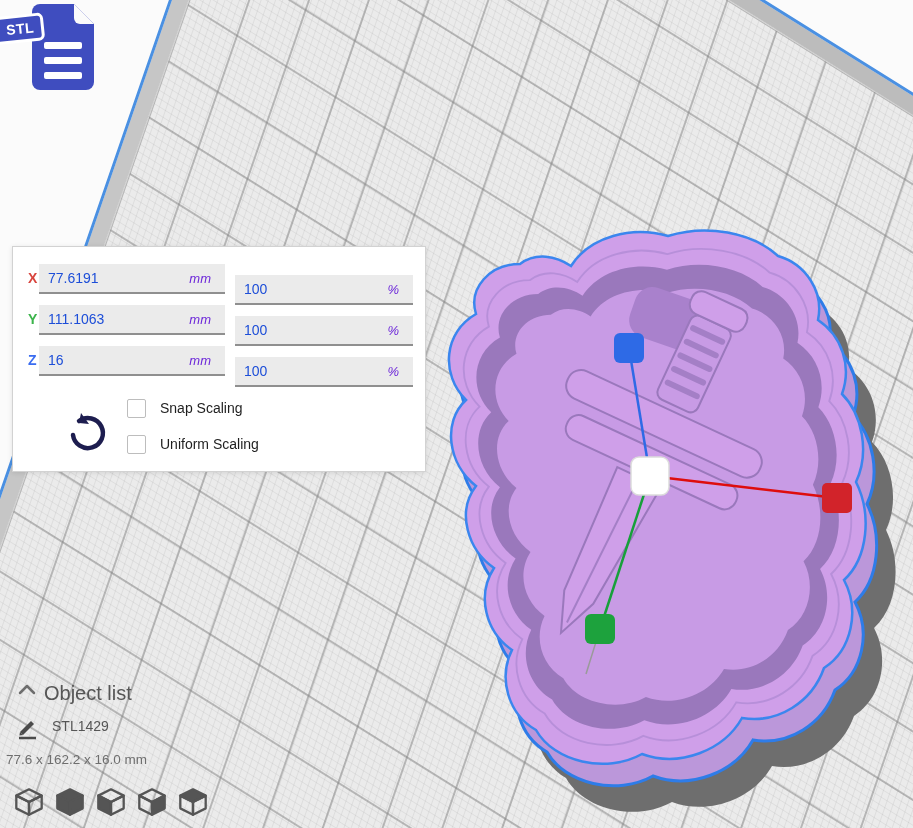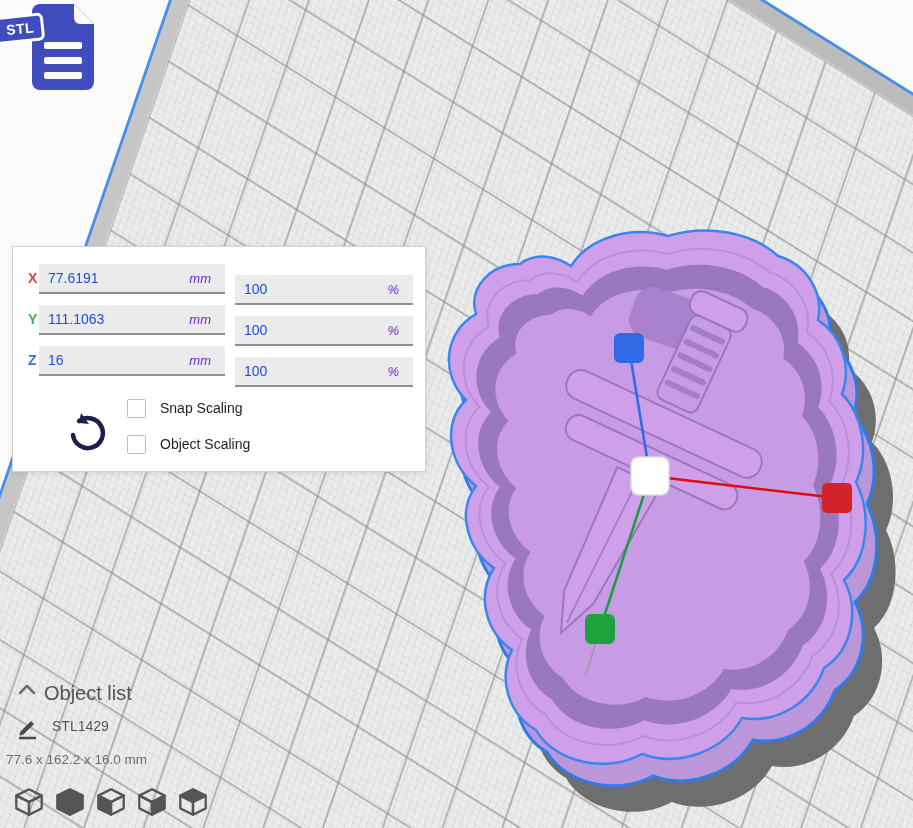--- a/index.html
+++ b/index.html
@@ -191,21 +191,21 @@
       <path d="M 16 2 L 14 12 L 24 13 Z" fill="#1d1d4f"></path>
     </svg>
   </button>
 
   <div class="cb-row first">
     <span class="checkbox"></span>
     <span class="cb-label">Snap Scaling</span>
   </div>
   <div class="cb-row second">
     <span class="checkbox"></span>
-    <span class="cb-label">Object Scaling</span>
+    <span class="cb-label">Uniform Scaling</span>
   </div>
 </div>
 
 <div class="objlist">
   <svg class="chev" width="18" height="12" viewBox="0 0 18 12">
     <polyline points="2,9 9,2 16,9" fill="none" stroke="#6e6e6e" stroke-width="2.5" stroke-linecap="round" stroke-linejoin="round"></polyline>
   </svg>
   <span class="hdr">Object list</span>
   <svg class="pencil" width="24" height="24" viewBox="0 0 24 24">
     <path d="M 4 16 L 15 5 L 18 8 L 7 19 Z" fill="#4a4a4a"></path>

